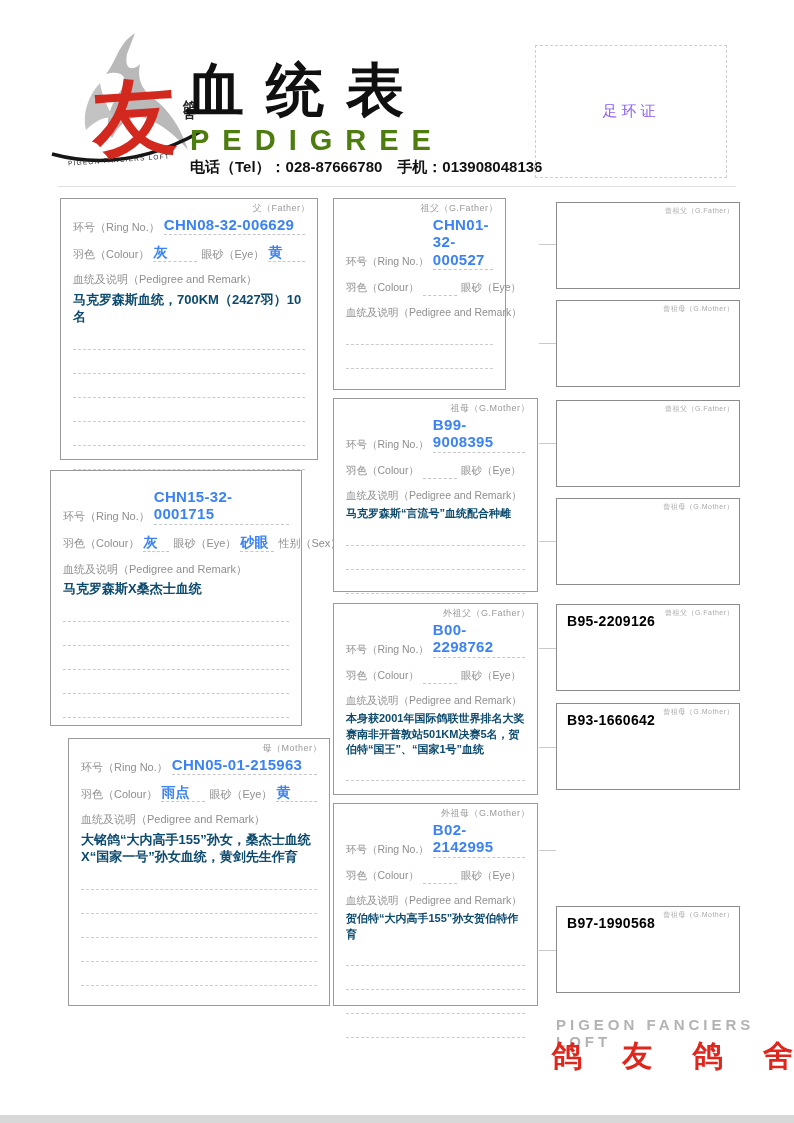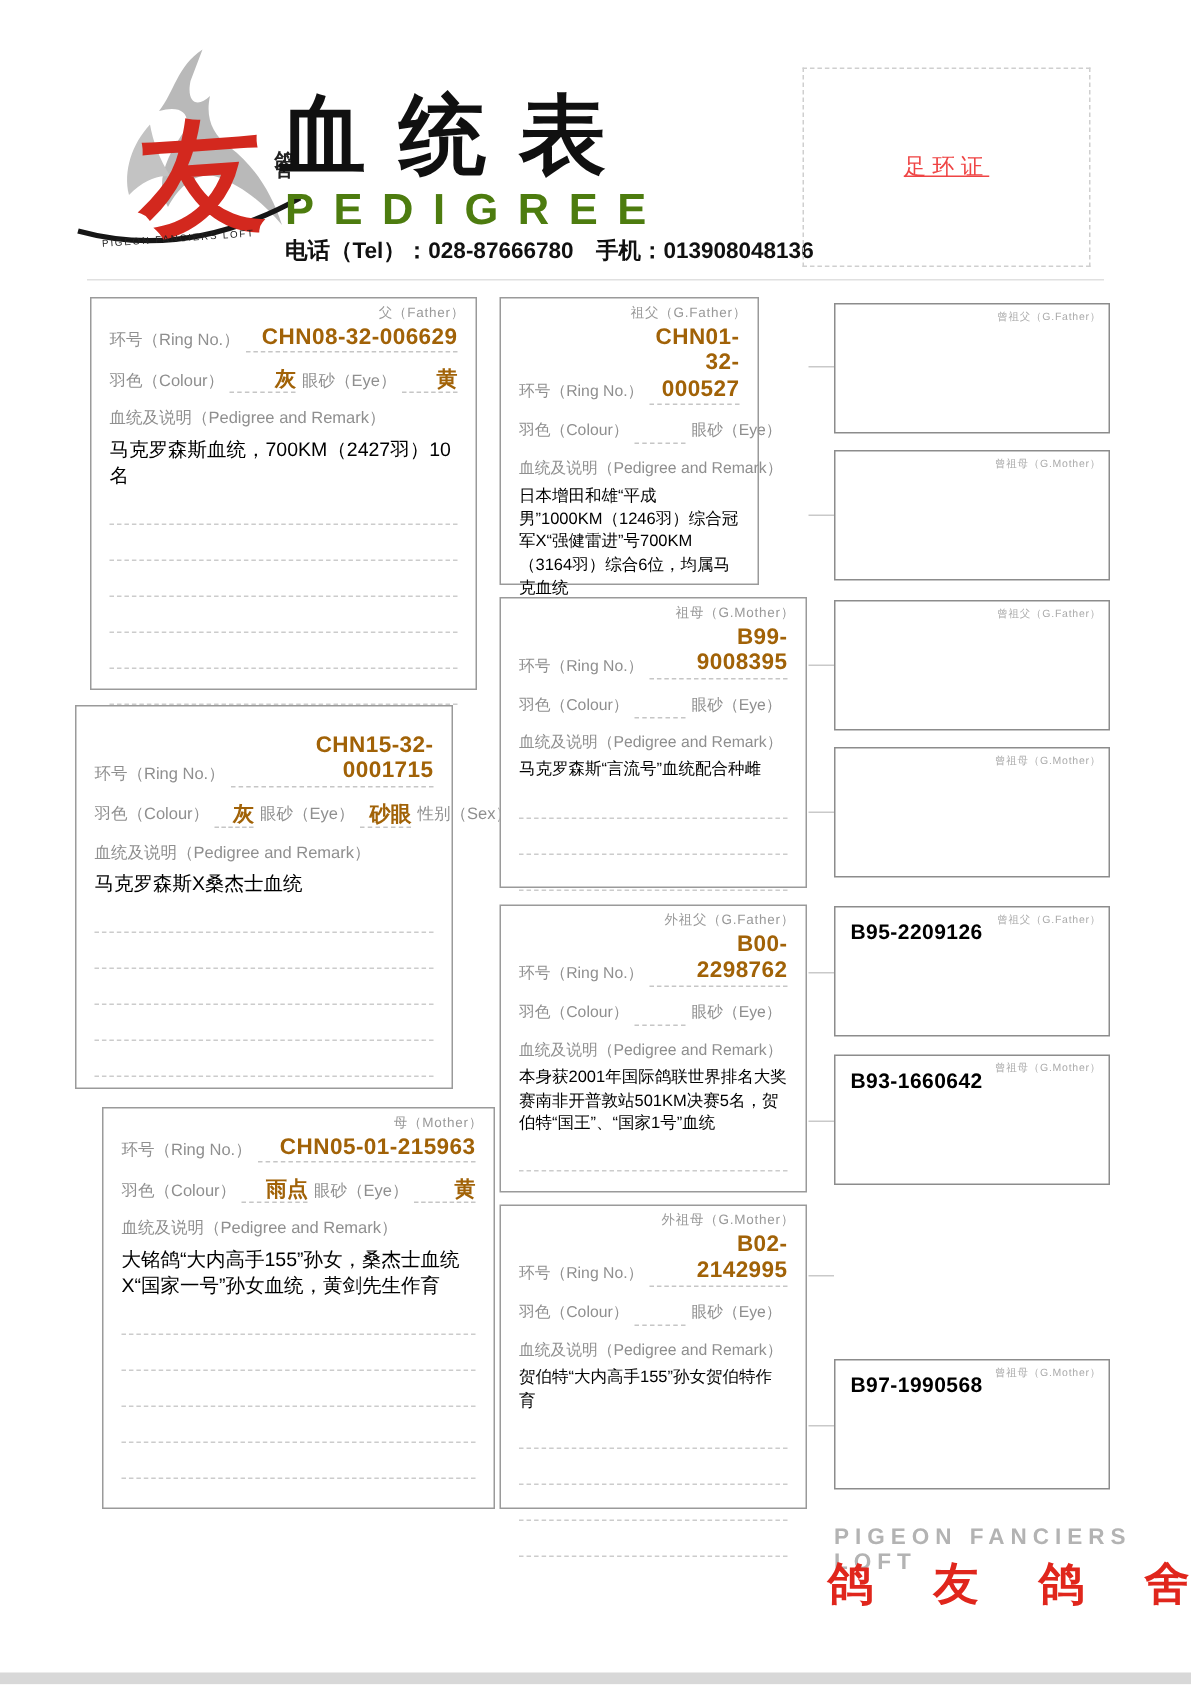--- a/index.html
+++ b/index.html
@@ -17,34 +17,34 @@
   .logo-arc-text { position:absolute; left:28px; top:128px; font-size:6.5px; letter-spacing:1.2px;
                    color:#222; transform:rotate(-4deg); white-space:nowrap; }
   .title-cn { position:absolute; left:186px; top:52px; font-size:58px; font-weight:bold;
               letter-spacing:22px; color:#101010; font-family:"DejaVu Serif","Liberation Serif",serif; }
   .title-en { position:absolute; left:190px; top:124px; font-size:29px; font-weight:bold;
               letter-spacing:13px; color:#4d7c0f; }
   .phone-line { position:absolute; left:190px; top:158px; font-size:15px; font-weight:bold; color:#111; }
   .ring-cert { position:absolute; left:535px; top:45px; width:192px; height:133px;
                border:1px dashed #cfcfcf; box-sizing:border-box;
                display:flex; align-items:center; justify-content:center; }
-  .ring-cert span { color:#ef4444; font-size:15px; letter-spacing:4px;text-decoration:underline; }
+  .ring-cert span { color:#8b5cf6; font-size:15px; letter-spacing:4px; }
   .header-rule { position:absolute; left:58px; top:186px; width:678px; height:1px; background:#e0e0e0; }
 
   
   .pbox { position:absolute; border:1px solid #9a9a9a; background:#fff; box-sizing:border-box;
           padding:8px 12px 6px 12px; }
   .corner { position:absolute; top:3px; right:7px; font-size:9px; color:#999; letter-spacing:0.5px; }
   .frow { display:flex; align-items:flex-end; gap:4px; margin-top:9px; }
   .flabel { color:#8f8f8f; font-size:11px; white-space:nowrap; line-height:1.5; }
-  .fval { flex:1 1 auto; border-bottom:1px dashed #c6c6c6; text-align:right; font-weight:bold;
-          font-size:14px; color:#a16207; line-height:1.15; min-height:15px; padding-bottom:1px; }
+  .fval { flex:1 1 auto; border-bottom:1px dashed #c6c6c6; text-align:left; font-weight:bold;
+          font-size:14px; color:#3b82f6; line-height:1.15; min-height:15px; padding-bottom:1px; }
   .fval.small { flex:0 0 44px; }
   .ringrow .fval { font-size:15px; letter-spacing:0.3px; }
-  .remark { font-weight:normal; font-size:13px; line-height:1.35; margin-top:3px; color:#000000; }
+  .remark { font-weight:bold; font-size:13px; line-height:1.35; margin-top:3px; color:#0c4a6e; }
   .mid .remark { font-size:11px; line-height:1.4; }
   .mid .flabel { font-size:10.5px; }
   .dash { border-bottom:1px dashed #cccccc; height:23px; }
 
   .gbox { position:absolute; left:556px; width:184px; height:87px; border:1px solid #8c8c8c;
           box-sizing:border-box; background:#fff; }
   .gbox .corner { font-size:7px; color:#aaa; top:3px; right:5px; }
   .gring { position:absolute; top:8px; left:10px; font-weight:bold; font-size:14px; letter-spacing:0.3px; }
 
   .conn { position:absolute; left:539px; width:17px; height:1px; background:#c9c9c9; }
@@ -167,21 +167,20 @@
     </div>
     <div class="frow">
       <span class="flabel">羽色（Colour）</span>
       <span class="fval small" style="flex-basis:34px"></span>
       <span class="flabel">眼砂（Eye）</span>
       <span class="fval"></span>
     </div>
     <div class="frow">
       <span class="flabel">血统及说明（Pedigree and Remark）</span>
     </div>
-    <div class="remark">日本增田和雄“平成男”1000KM（1246羽）综合冠军X“强健雷进”号700KM（3164羽）综合6位，均属马克血统</div>
     <div>
         <div class="dash"></div>
         <div class="dash"></div>
       </div>
   </div>
 
   <div class="pbox mid" style="left:333px;top:398px;width:205px;height:194px">
     <span class="corner">祖母（G.Mother）</span>
     <div class="frow ringrow">
       <span class="flabel">环号（Ring No.）</span>

